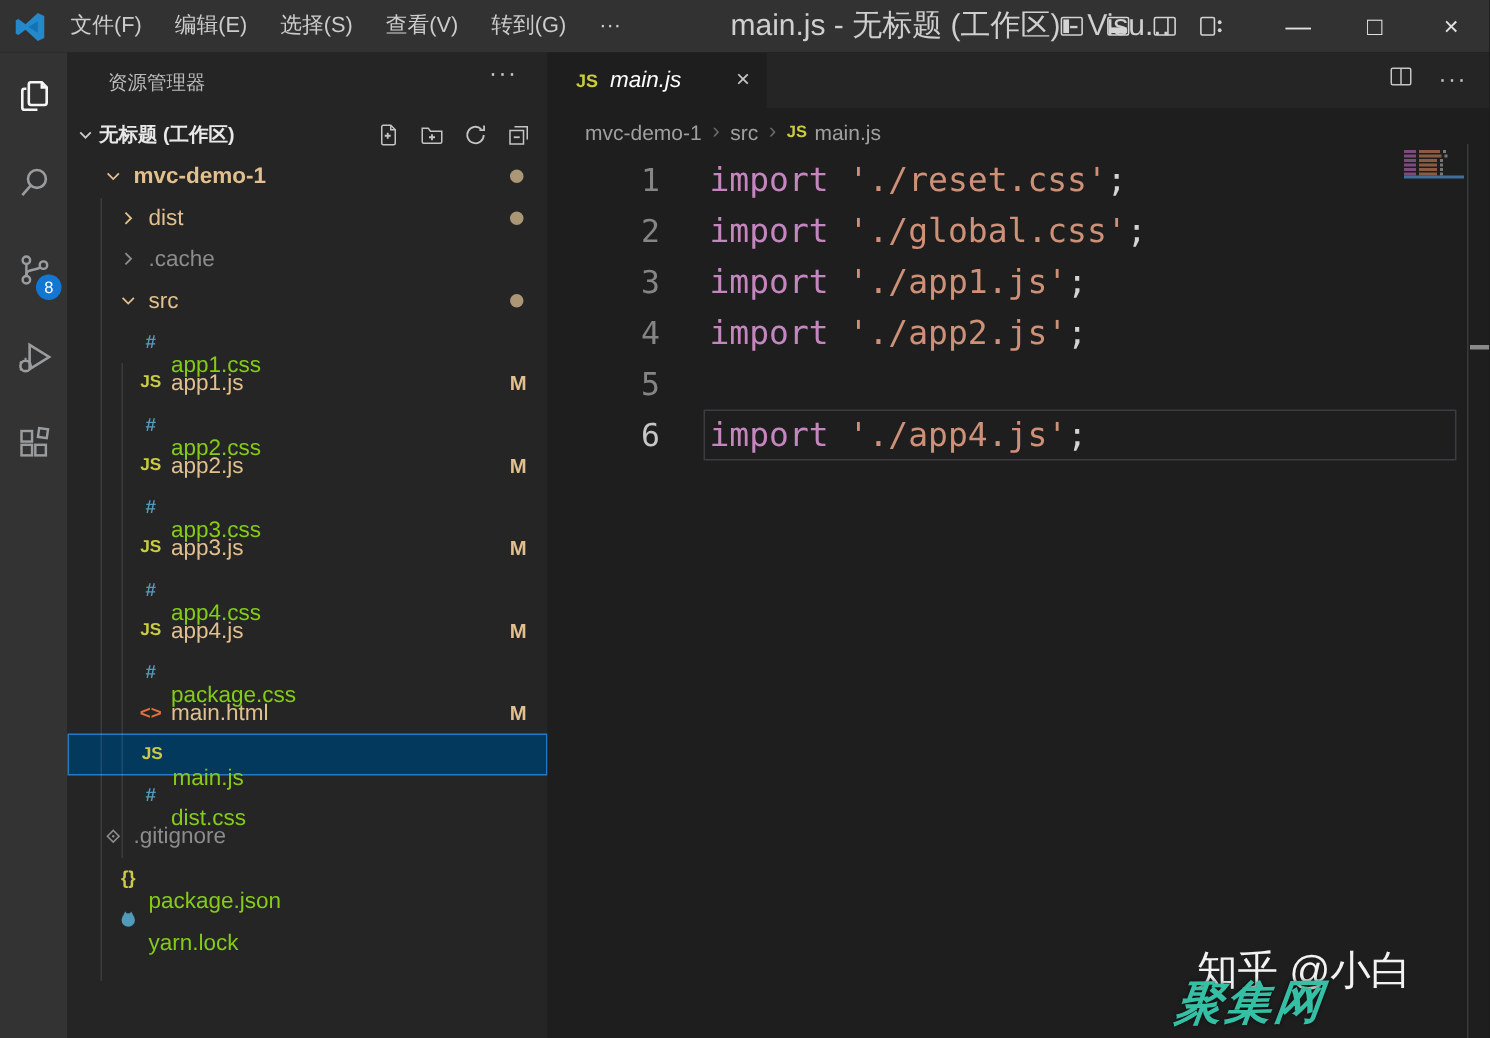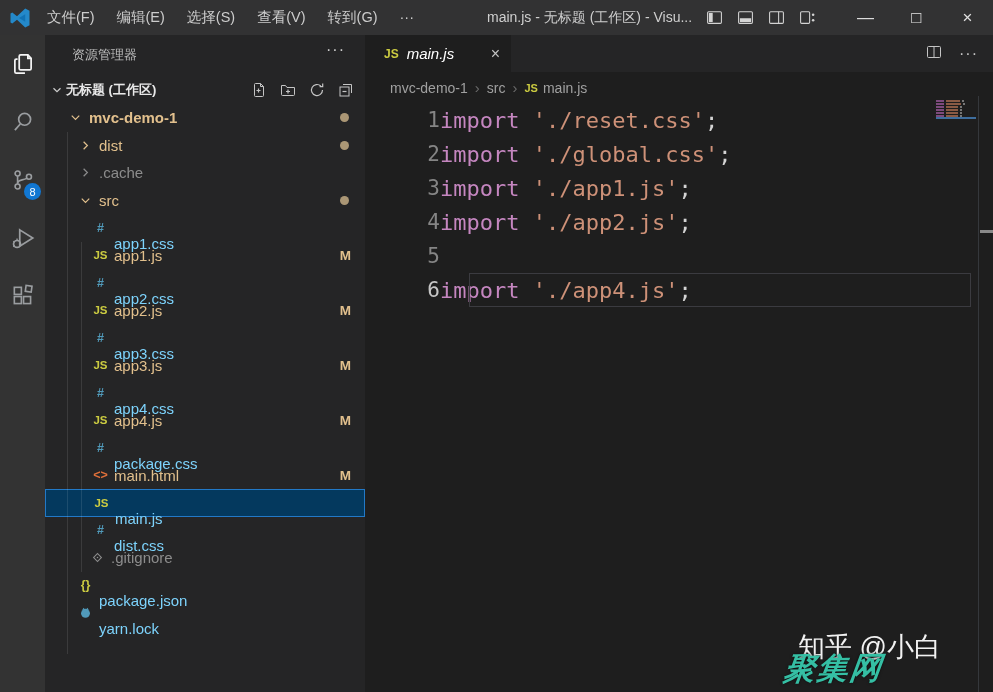--- a/index.html
+++ b/index.html
@@ -5,21 +5,21 @@
   * { margin:0; padding:0; box-sizing:border-box; }
   html,body { width:993px; height:692px; background:#1e1e1e; overflow:hidden; }
   .screen { position:relative; width:993px; height:692px; background:#1e1e1e;
             font-family:"Liberation Sans", sans-serif; color:#cccccc; overflow:hidden; }
 
   
   .titlebar { position:relative; height:35px; background:#323233; display:flex; align-items:center; }
   .vslogo { width:24px; height:24px; margin-left:8px; flex:0 0 auto; }
   .menus { display:flex; height:35px; margin-left:4px; }
   .menu-item { padding:0 11px; line-height:35px; font-size:14.5px; color:#cccccc; cursor:default; }
-  .title-center { position:absolute; left:487px; top:0; line-height:35px; font-size:14px; color:#cfcfcf; white-space:nowrap; }
+  .title-center { position:absolute; left:487px; top:0; line-height:35px; font-size:20px; color:#cfcfcf; white-space:nowrap; }
   .layout-icons { position:absolute; left:706px; top:0; height:35px; display:flex; align-items:center; gap:14px; color:#d4d4d4; }
   .layout-icons svg { display:block; }
   .window-controls { position:absolute; right:0; top:0; height:35px; display:flex; }
   .wc { width:51px; height:35px; display:flex; align-items:center; justify-content:center; font-size:17px; color:#e2e2e2; }
 
   
   .main { display:flex; height:657px; }
 
   
   .activitybar { width:45px; background:#333333; display:flex; flex-direction:column; }
@@ -37,21 +37,21 @@
   .section-actions { margin-left:auto; display:flex; align-items:center; gap:13px; padding-right:11px; color:#c5c5c5; }
   .section-actions svg { display:block; }
   .tree { position:relative; font-size:15px; }
   .guide { position:absolute; width:1px; background:rgba(255,255,255,0.10); }
   .row { position:relative; height:27.5px; display:flex; align-items:center; }
   .row.selected { background:#04395e; border:1px solid #2279c7; }
   .twisty { width:21px; display:flex; justify-content:center; align-items:center; flex:0 0 auto; }
   .ficon { width:21px; flex:0 0 auto; text-align:center; font-weight:bold; font-size:12.5px; }
   .ficon svg { display:block; margin:0 auto; }
   .rlabel { margin-left:3px; white-space:nowrap; }
-  .c-gold { color:#e2c08d; } .c-ignored { color:#8c8c8c; } .c-normal { color:#7dd3fc;margin-top:31px; }
+  .c-gold { color:#e2c08d; } .c-ignored { color:#8c8c8c; } .c-normal { color:#84cc16;margin-top:31px; }
   .bold { font-weight:bold; }
   .badge-m { margin-left:auto; margin-right:14px; color:#e2c08d; font-size:13.5px; font-weight:600; }
   .dot { margin-left:auto; margin-right:16px; width:9px; height:9px; border-radius:50%; background:#ab9775; }
 
   
   .editor { position:relative; flex:1; background:#1e1e1e; overflow:hidden; }
   .tabbar { height:37px; background:#252526; display:flex; }
   .tab { width:146px; height:37px; background:#1e1e1e; display:flex; align-items:center; padding-left:19px; gap:8px; }
   .tab-label { font-size:15px; font-style:italic; color:#ffffff; }
   .tab-close { margin-left:auto; margin-right:11px; font-size:16px; color:#c5c5c5; }
@@ -59,21 +59,21 @@
   .js-glyph { color:#cbcb41; font-weight:bold; font-size:12px; }
   .breadcrumb { height:31px; display:flex; align-items:center; padding-left:25px; font-size:14px; color:#a0a0a0; gap:7px; }
   .bc-sep { color:#6a6a6a; font-size:15px; }
   .bc-item { display:flex; align-items:center; gap:5px; }
 
   .code { position:absolute; top:68px; left:0; right:0; font-family:"DejaVu Sans Mono", monospace; font-size:22px; }
   .line { position:relative; height:34px; display:flex; align-items:center; }
   .gutter { width:75px; text-align:right; color:#858585; font-size:21px; flex:0 0 auto;
             font-family:"DejaVu Sans Mono", monospace; }
   .line.current .gutter { color:#c6c6c6; }
-  .ltext { white-space:pre; }
+  .ltext { margin-left:33px; white-space:pre; }
   .current-box { position:absolute; left:104px; right:22px; top:0; bottom:0; border:1px solid #3b3b40; pointer-events:none; }
   .tok-keyword { color:#c586c0; } .tok-string { color:#ce9178; } .tok-punct { color:#d4d4d4; }
 
   .minimap { position:absolute; left:571px; top:65px; width:42px; }
   .mm-line { height:2px; margin-bottom:1px; display:flex; gap:2px; }
   .mm-slider-line { position:absolute; left:571px; top:82px; width:40px; height:2px; background:#3e6e9e; }
   .ruler { position:absolute; left:613px; top:61px; bottom:0; width:1px; background:#35383c; }
   .ov-marker { position:absolute; left:615px; top:195px; width:13px; height:3px; background:#8a8a8a; }
 
   
@@ -300,21 +300,21 @@
             <span class="badge-m">M</span>
           </div>
           <div class="row selected" style="padding-left: 45px;">
             <span class="ficon" style="color: rgb(203, 203, 65); font-size: 11.5px;">JS</span>
             <span class="rlabel c-normal">main.js</span>
           </div>
           <div class="row" style="padding-left: 45px;">
             <span class="ficon" style="color: rgb(81, 154, 186);">#</span>
             <span class="rlabel c-normal">dist.css</span>
           </div>
-          <div class="row" style="padding-left: 42px;">
+          <div class="row" style="padding-left: 20px;">
             <span class="ficon" style="color: rgb(140, 140, 140);">
               <svg width="13" height="13" viewBox="0 0 16 16" fill="none" stroke="#8c8c8c" stroke-width="1.3">
                 <rect x="4.6" y="4.6" width="6.8" height="6.8" transform="rotate(45 8 8)"></rect>
                 <circle cx="8" cy="8" r="1" fill="#8c8c8c" stroke="none"></circle>
               </svg>
             </span>
             <span class="rlabel c-ignored">.gitignore</span>
           </div>
           <div class="row" style="padding-left: 30px;">
             <span class="ficon" style="color: rgb(203, 203, 65);">{}</span>

